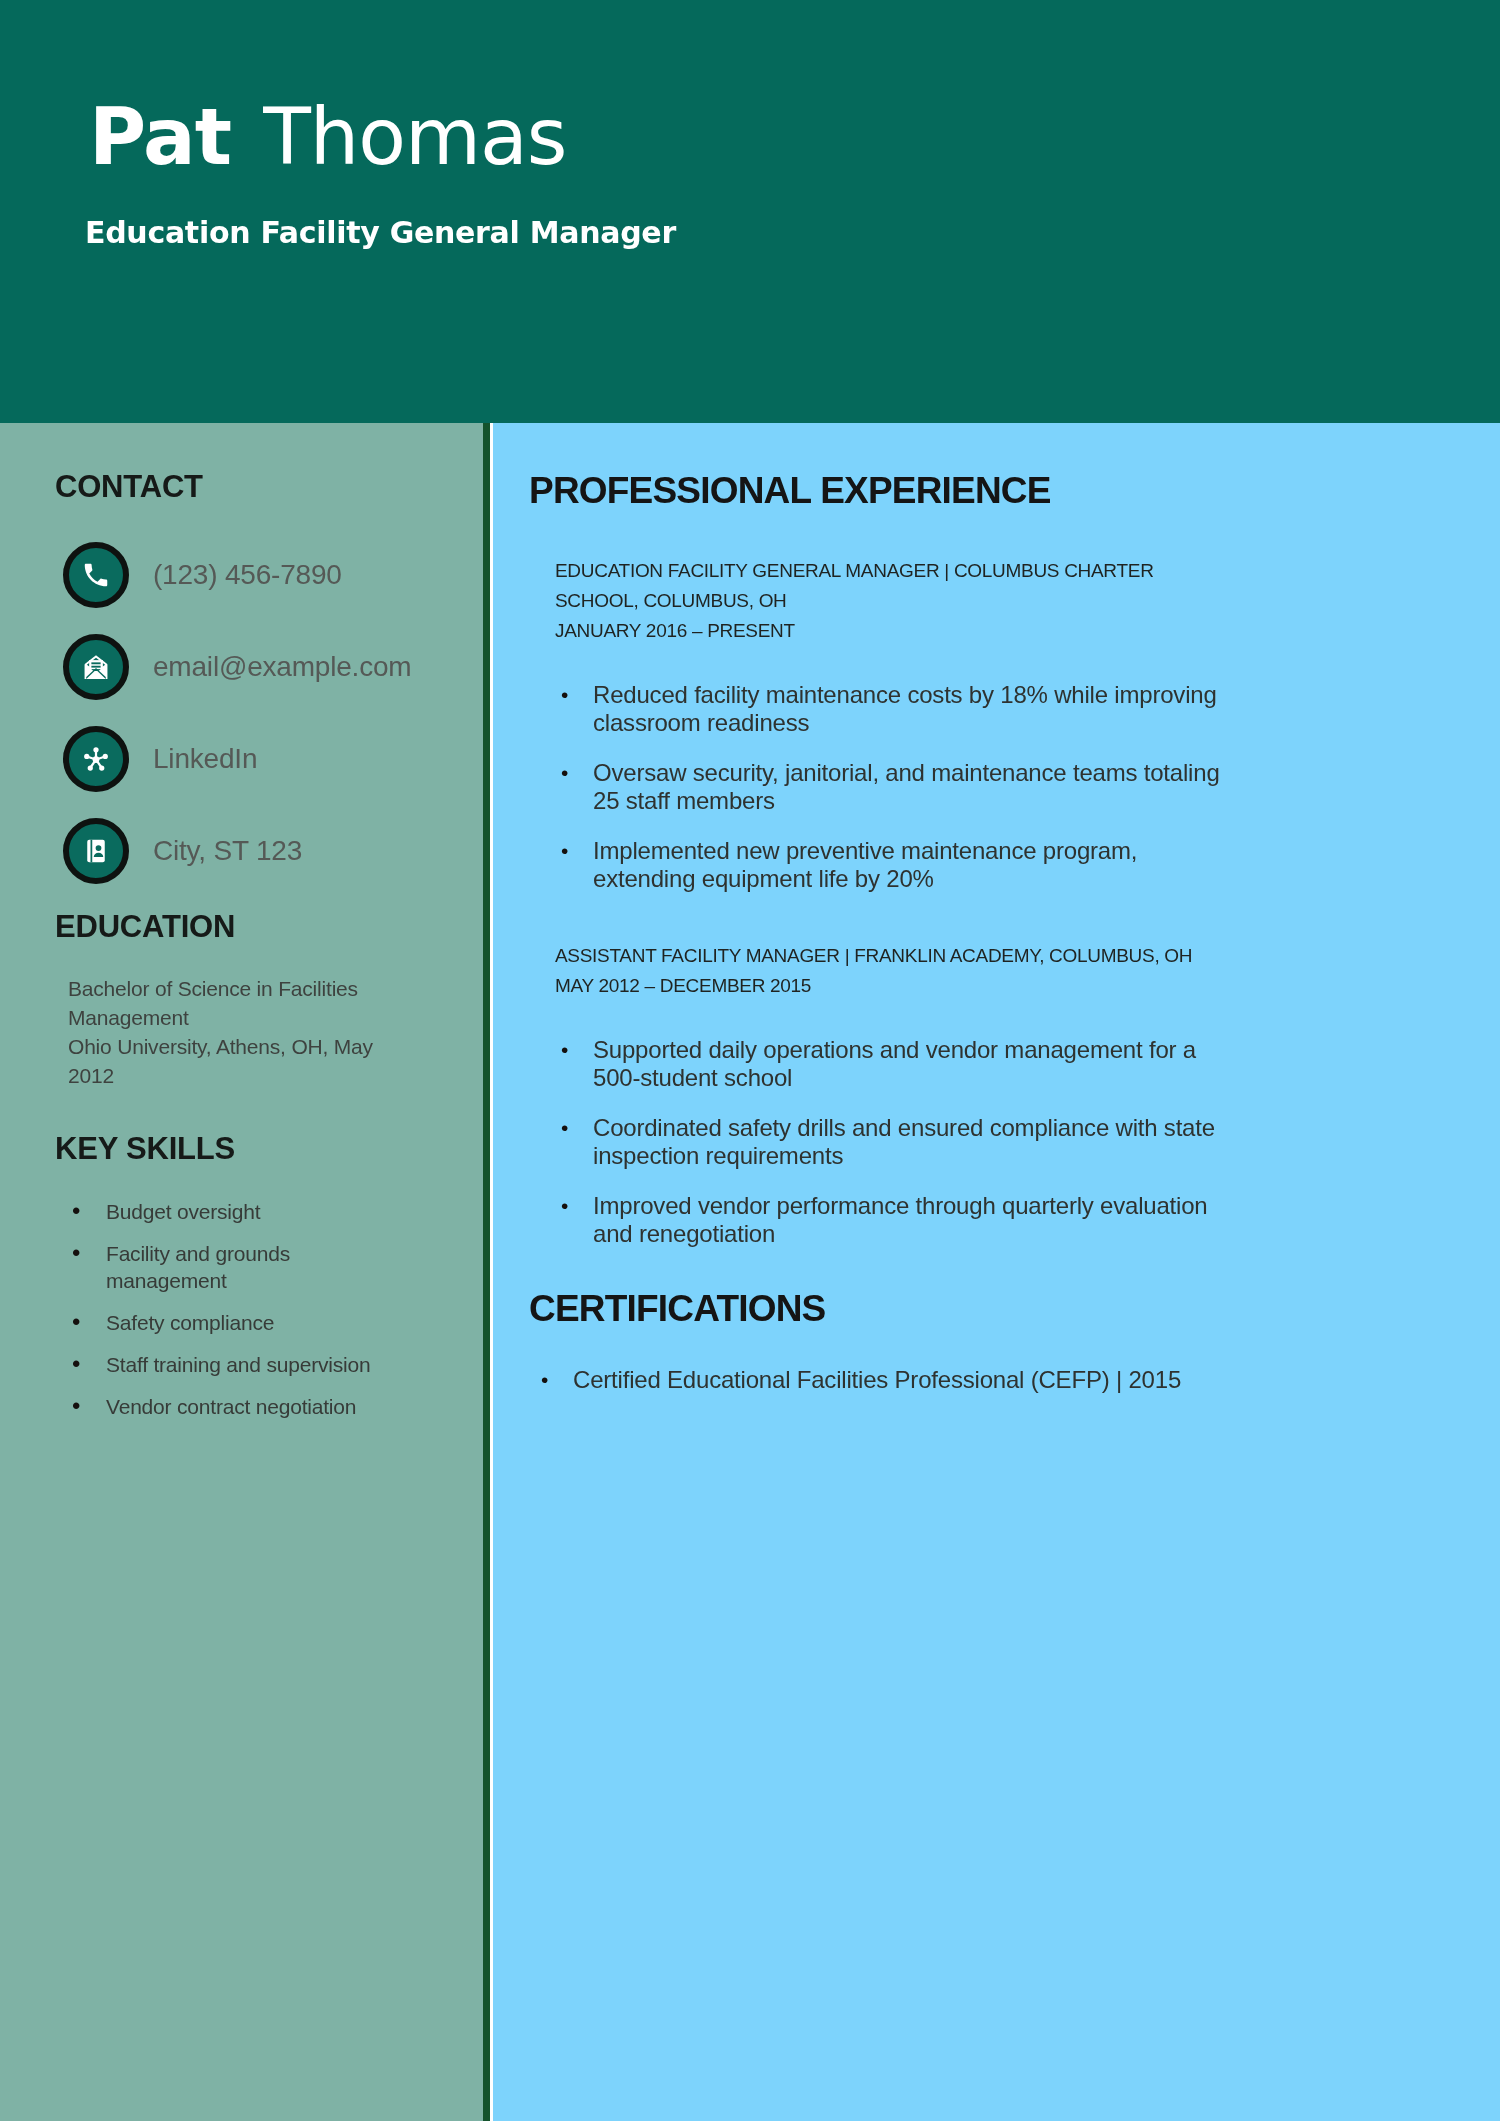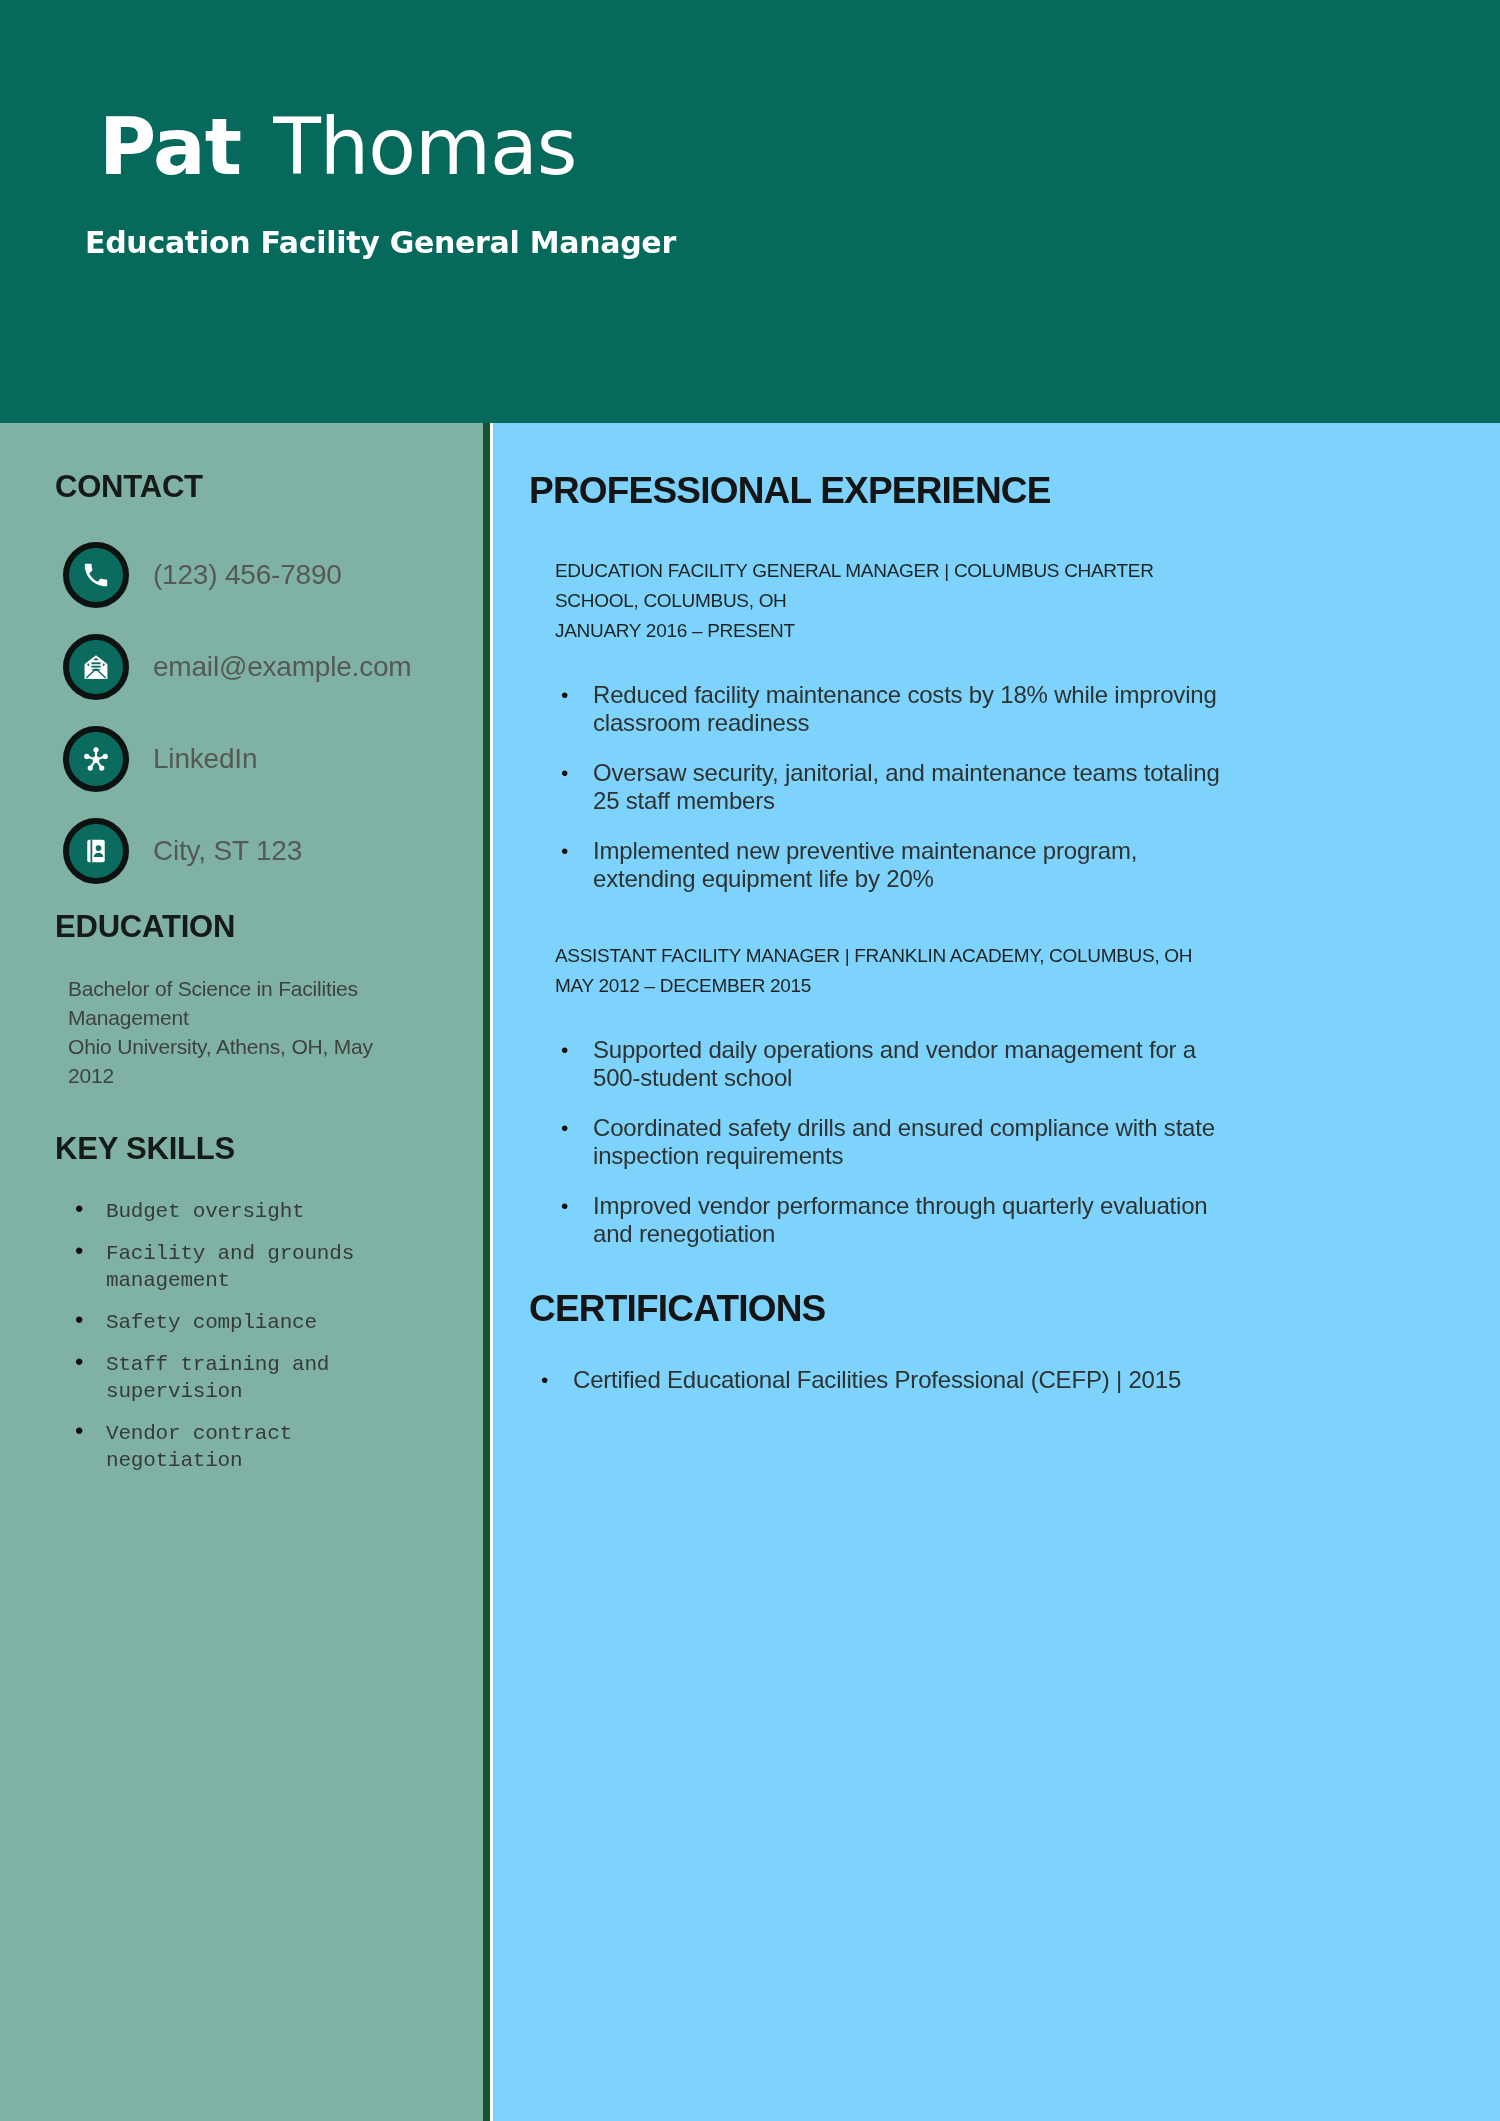--- a/index.html
+++ b/index.html
@@ -7,21 +7,21 @@
     position:relative; width:1500px; height:2121px;
     font-family:"Liberation Sans", sans-serif; overflow:hidden; background:#ffffff;
   }
 
   
   .header {
     position:absolute; top:0; left:0; width:100%; height:423px;
     background:#05695B; box-sizing:border-box; padding:86px 80px 0 85px; color:#ffffff;
   }
   .name {
-    margin:14px; font-family:"DejaVu Sans", sans-serif; font-size:78px; line-height:1.22;
+    margin:4px; font-family:"DejaVu Sans", sans-serif; font-size:78px; line-height:1.22;
     color:#ffffff; letter-spacing:-1px;
   }
   .name .first { font-weight:800; }
   .name .rest  { font-weight:400; margin-left:6px; }
   .header-title {
     margin:30px 0 0 0; font-family:"DejaVu Sans", sans-serif;
     font-size:30px; font-weight:700; line-height:1.2; color:#ffffff; letter-spacing:-0.3px;
   }
   .summary {
     margin:29px 0 0 0; max-width:1185px; font-size:20px; line-height:1.55;
@@ -47,21 +47,21 @@
   }
   .icon-circle svg { width:30px; height:30px; display:block; }
   .contact-label { margin-left:24px; font-size:28px; color:#555956; letter-spacing:-0.2px; }
 
   .edu-heading { margin-top:22px; }
   .edu-block {
     margin:30px 0 0 13px; width:335px; font-size:21px; line-height:29px;
     color:#3E423F; letter-spacing:-0.2px;
   }
   .skills-heading { margin-top:42px; }
-  .skills-list { margin:32px 0 0 17px; padding:0; list-style:none;font-family:Liberation Mono, monospace; }
+  .skills-list { margin:32px 0 0 17px; padding:0; list-style:none; }
   .skills-list li {
     position:relative; padding-left:34px; margin-bottom:15px;
     font-size:21px; line-height:27px; color:#373B38; letter-spacing:-0.2px; max-width:300px;
   }
   .skills-list li::before {
     content:"•"; position:absolute; left:0; top:-1px; font-size:24px; color:#15100e;
   }
 
   
   .main {

